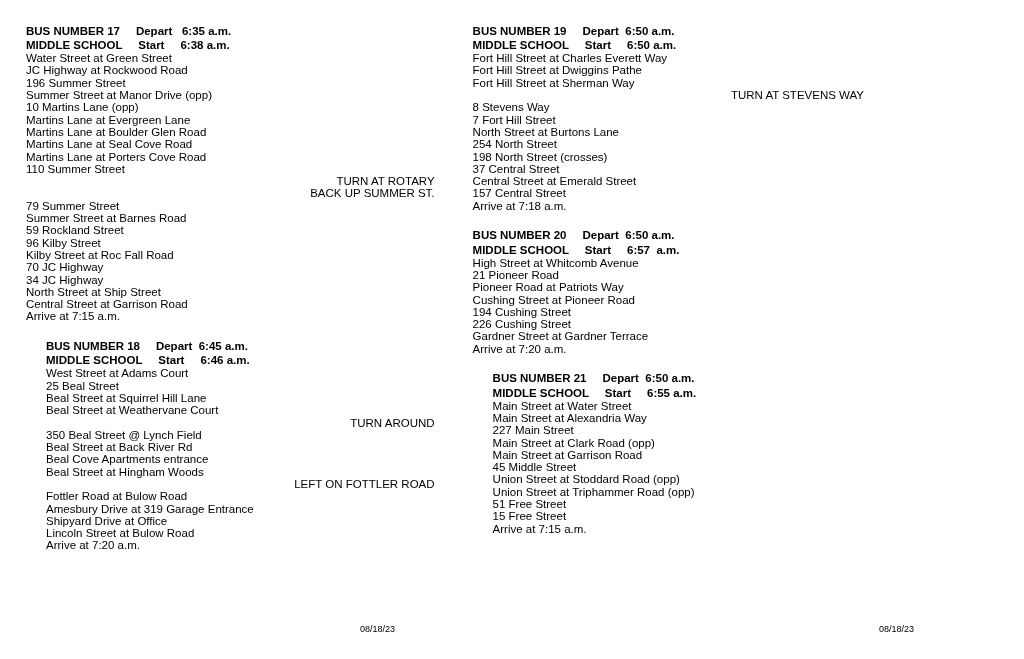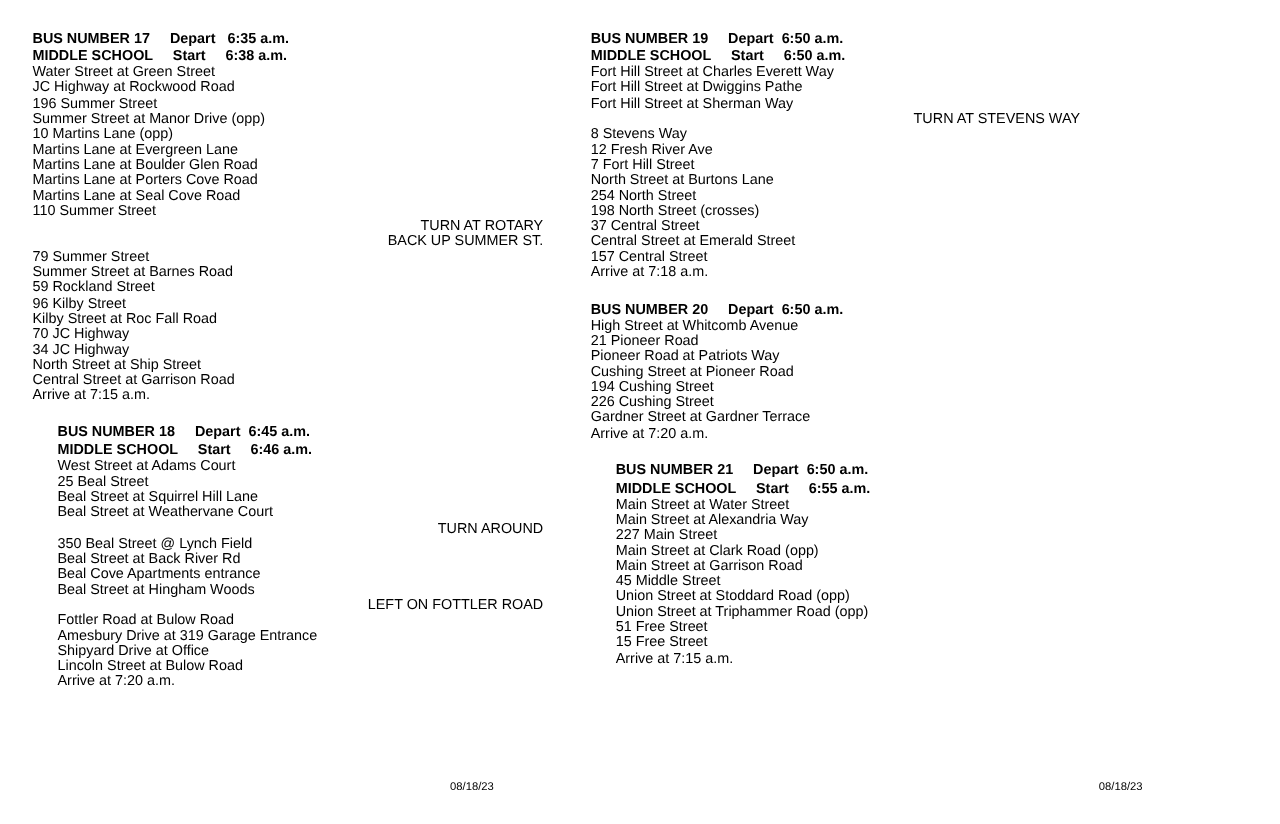--- a/index.html
+++ b/index.html
@@ -82,22 +82,22 @@
         <div class="route">
           <div class="route-head">BUS NUMBER 17     Depart   6:35 a.m.</div>
           <div class="route-head">MIDDLE SCHOOL     Start     6:38 a.m.</div>
           <div class="stop">Water Street at Green Street</div>
           <div class="stop">JC Highway at Rockwood Road</div>
           <div class="stop">196 Summer Street</div>
           <div class="stop">Summer Street at Manor Drive (opp)</div>
           <div class="stop">10 Martins Lane (opp)</div>
           <div class="stop">Martins Lane at Evergreen Lane</div>
           <div class="stop">Martins Lane at Boulder Glen Road</div>
+          <div class="stop">Martins Lane at Seal Cove Road</div>
           <div class="stop">Martins Lane at Porters Cove Road</div>
-          <div class="stop">Martins Lane at Seal Cove Road</div>
           <div class="stop">110 Summer Street</div>
           <div class="stop indent">TURN AT ROTARY</div>
           <div class="stop indent">BACK UP SUMMER ST.</div>
           <div class="stop">79 Summer Street</div>
           <div class="stop">Summer Street at Barnes Road</div>
           <div class="stop">59 Rockland Street</div>
           <div class="stop">96 Kilby Street</div>
           <div class="stop">Kilby Street at Roc Fall Road</div>
           <div class="stop">70 JC Highway</div>
           <div class="stop">34 JC Highway</div>
@@ -127,32 +127,32 @@
       </div>
     <div class="col col-right" id="col-right">
         <div class="route">
           <div class="route-head">BUS NUMBER 19     Depart  6:50 a.m.</div>
           <div class="route-head">MIDDLE SCHOOL     Start     6:50 a.m.</div>
           <div class="stop">Fort Hill Street at Charles Everett Way</div>
           <div class="stop">Fort Hill Street at Dwiggins Pathe</div>
           <div class="stop">Fort Hill Street at Sherman Way</div>
           <div class="stop indent">TURN AT STEVENS WAY</div>
           <div class="stop">8 Stevens Way</div>
-          <div class="stop">12 Fresh River Ave</div>
           <div class="stop">7 Fort Hill Street</div>
           <div class="stop">North Street at Burtons Lane</div>
           <div class="stop">254 North Street</div>
           <div class="stop">198 North Street (crosses)</div>
           <div class="stop">37 Central Street</div>
           <div class="stop">Central Street at Emerald Street</div>
           <div class="stop">157 Central Street</div>
           <div class="stop">Arrive at 7:18 a.m.</div>
         </div>
         <div class="route">
           <div class="route-head">BUS NUMBER 20     Depart  6:50 a.m.</div>
+          <div class="route-head">MIDDLE SCHOOL     Start     6:57  a.m.</div>
           <div class="stop">High Street at Whitcomb Avenue</div>
           <div class="stop">21 Pioneer Road</div>
           <div class="stop">Pioneer Road at Patriots Way</div>
           <div class="stop">Cushing Street at Pioneer Road</div>
           <div class="stop">194 Cushing Street</div>
           <div class="stop">226 Cushing Street</div>
           <div class="stop">Gardner Street at Gardner Terrace</div>
           <div class="stop">Arrive at 7:20 a.m.</div>
         </div>
         <div class="route">

